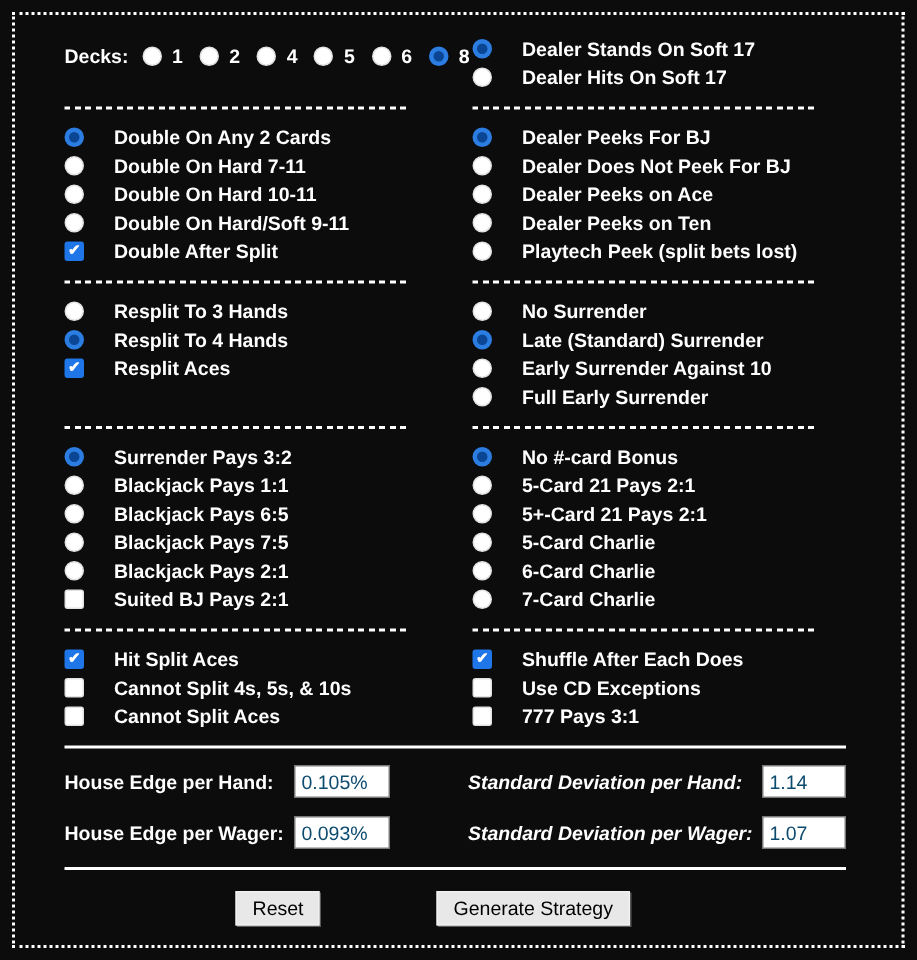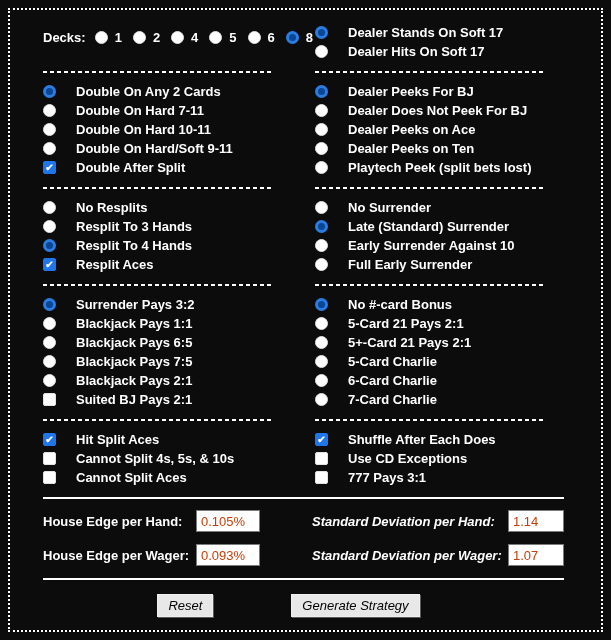--- a/index.html
+++ b/index.html
@@ -65,40 +65,39 @@
   
   .stats-row {
     width: 521px; height: 22px;
     display: grid; grid-template-columns: 153px 64px 1fr 56px;
     align-items: center;
   }
   .stats-row + .stats-row { margin-top: 12px; }
   .right-lab { margin-left: 52px; font-style: italic; }
   .stat-input {
     width: 100%; height: 22px;
-    background: #ffffff; color: #c2410c;
+    background: #ffffff; color: #0c4a6e;
     border: 1px solid #7a7a7a;
     font-family: "Liberation Sans", sans-serif;
     font-size: 13px; padding: 0 4px;
   }
   
   .buttons {
     width: 521px;
     display: flex; justify-content: center; gap: 78px;
     margin-left: -15px; padding-left: 0;
   }
   .btn {
     height: 23px; padding: 0 10px;
     background: #e8e8e8; color: #000000;
     border: 1px solid #f0f0f0;
     box-shadow: 1px 1px 0 0 #5a5a5a;
     font-family: "Liberation Sans", sans-serif;
     font-size: 13px;
     cursor: pointer;
-    font-style: italic;
   }
 </style>
 </head>
 <body>
 
 <div id="app">
   <div class="frame">
 
     <div class="two-col">
       <div class="cell">
@@ -204,24 +203,20 @@
       <div>
           <div class="dash"></div>
         </div>
       <div>
           <div class="dash"></div>
         </div>
     </div>
 
     <div class="two-col">
       <div class="cell">
-          <div class="opt-row">
-            <span class="rd"></span>
-            <span class="lab">No Resplits</span>
-          </div>
           <div class="opt-row">
             <span class="rd"></span>
             <span class="lab">Resplit To 3 Hands</span>
           </div>
           <div class="opt-row">
             <span class="rd on"></span>
             <span class="lab">Resplit To 4 Hands</span>
           </div>
           <div class="opt-row">
             <span class="cb on">✔</span>

